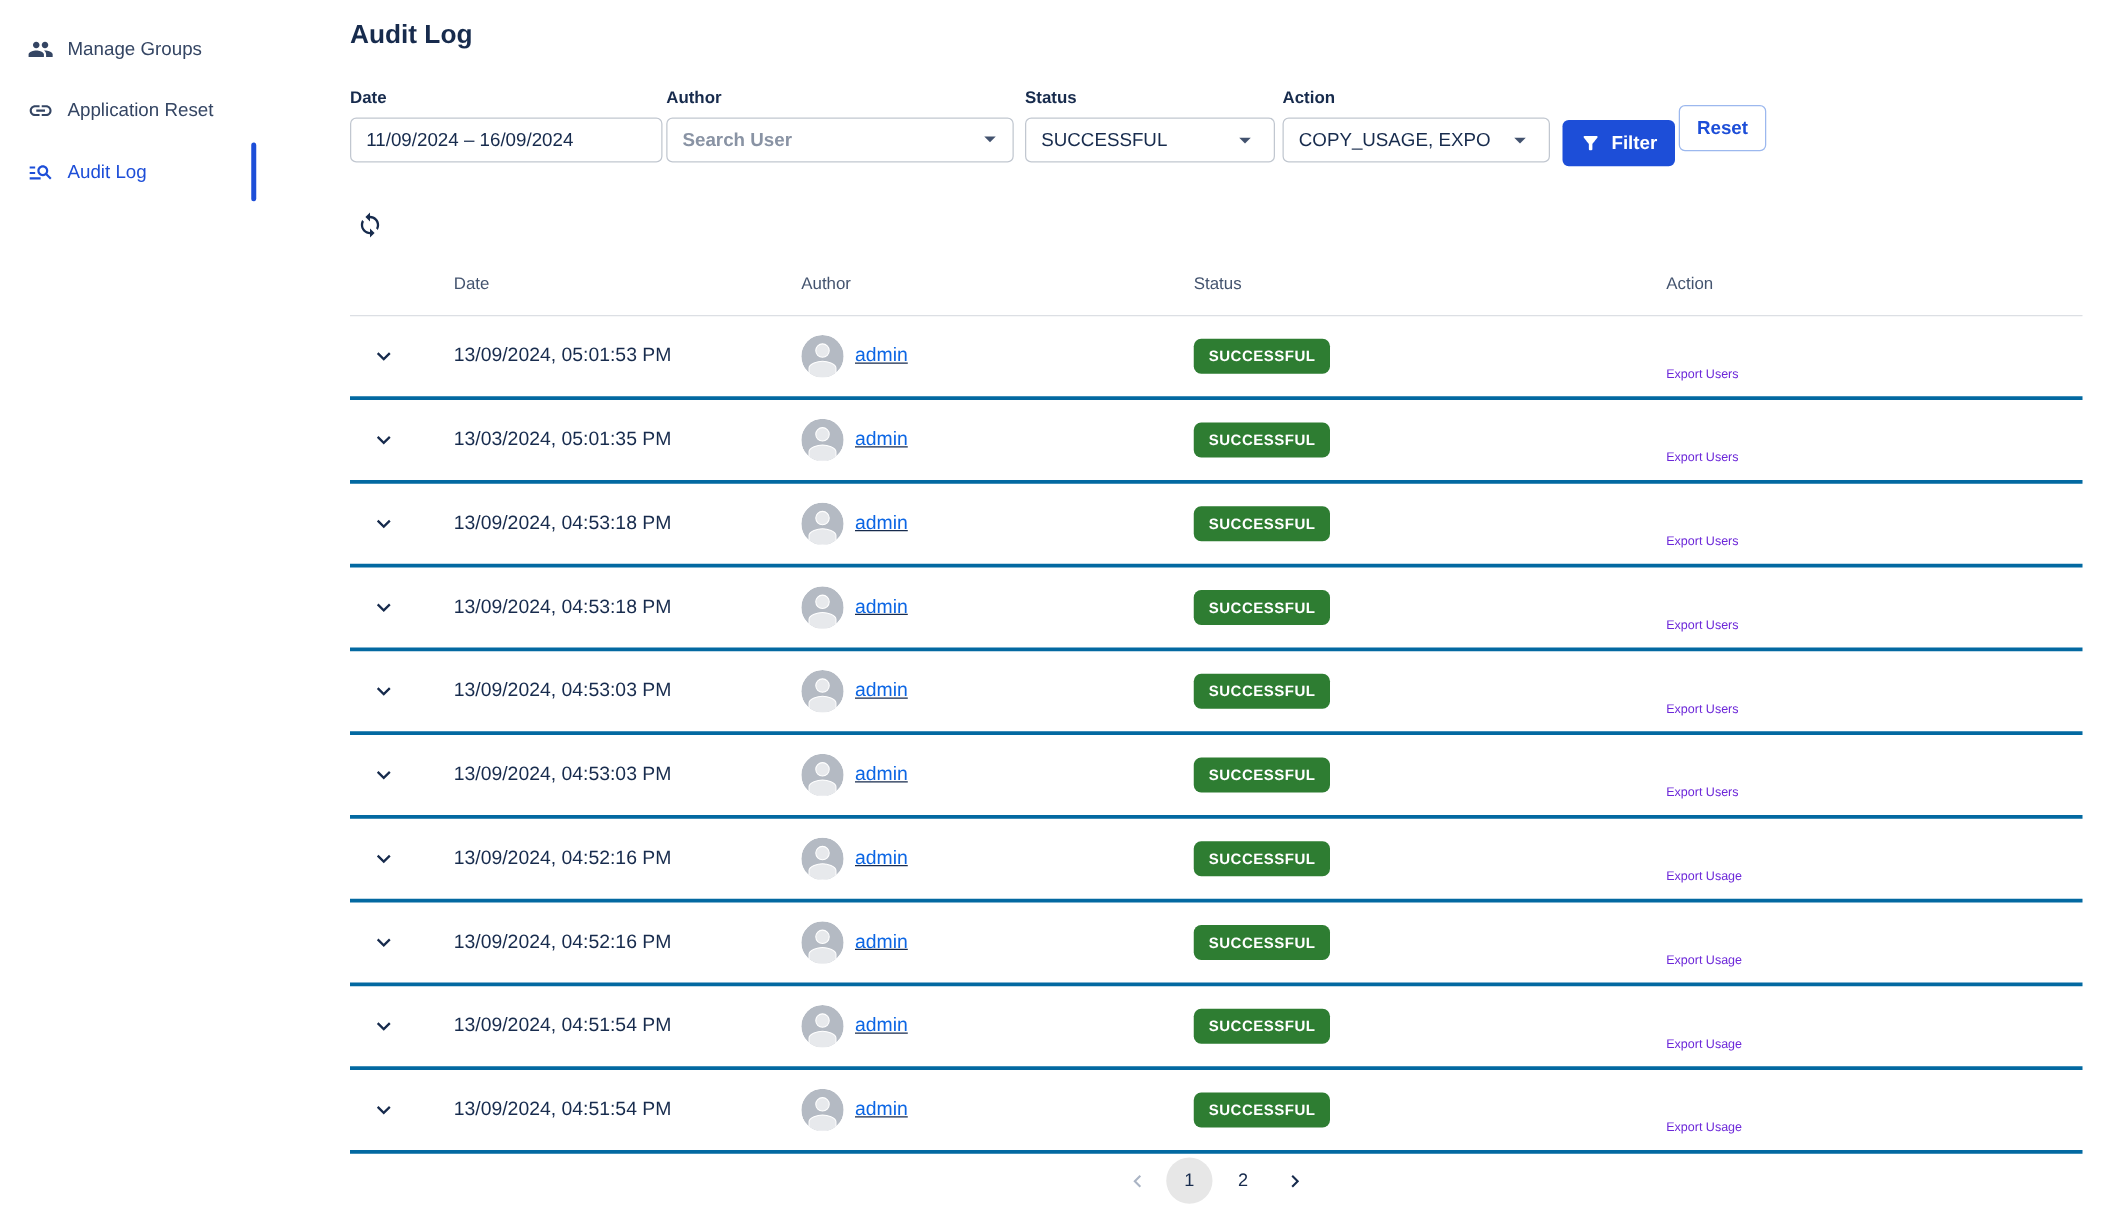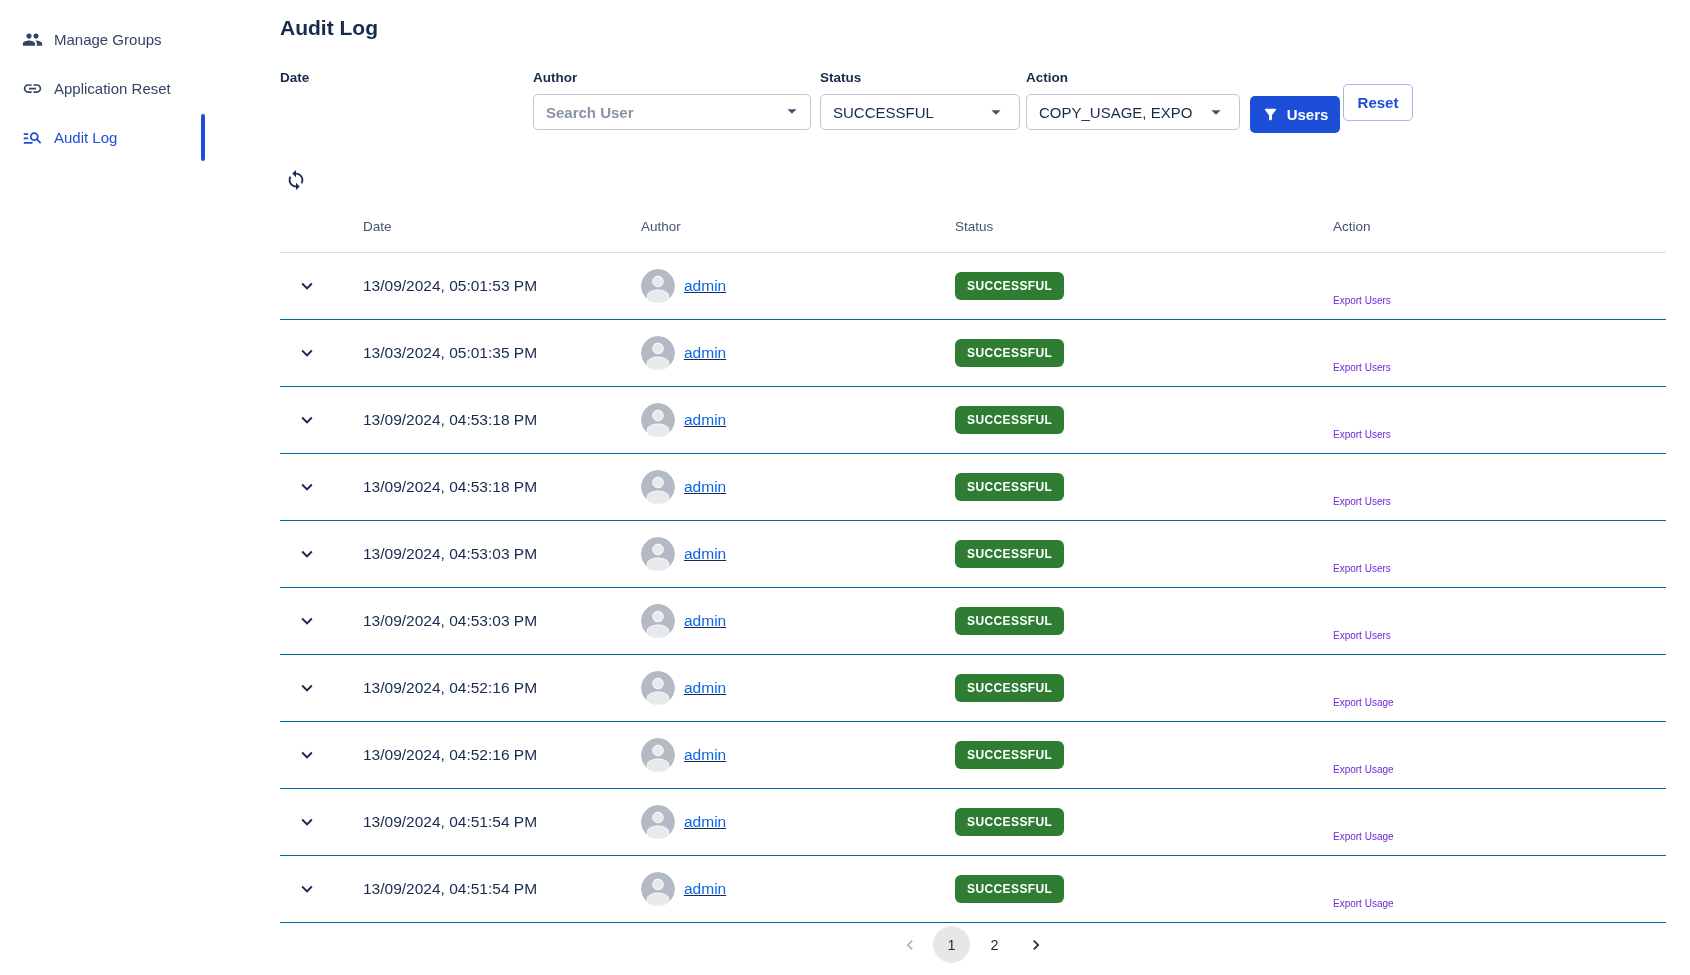--- a/index.html
+++ b/index.html
@@ -58,21 +58,21 @@
 
   
   .btn-refresh { position: absolute; left: 2px; top: 166px; width: 28px; height: 28px; border: none; background: transparent; cursor: pointer; color: #172b4d; padding: 3px; }
   .btn-refresh svg { width: 100%; height: 100%; fill: currentColor; }
 
   
   .audit-table { position: absolute; left: 0; top: 200px; width: 1386px; }
   .tgrid { display: grid; grid-template-columns: 83px 278px 314px 378px 1fr; align-items: center; }
   .thead { height: 53px; border-bottom: 1px solid #dcdfe4; }
   .thead .th { font-size: 13.5px; font-weight: 400; color: #44546f; }
-  .trow { height: 67px; border-bottom: 1px solid #0369a1; }
+  .trow { height: 67px; border-bottom: 3px solid #0369a1; }
   .expand-btn { width: 30px; height: 30px; margin-left: 12px; border: none; background: transparent; cursor: pointer; color: #172b4d; padding: 4px; }
   .expand-btn svg { width: 100%; height: 100%; fill: currentColor; }
   .cell-date { font-size: 15.5px; color: #172b4d; }
   .cell-author { display: flex; align-items: center; gap: 9px; text-decoration: underline; }
   .avatar { width: 34px; height: 34px; border-radius: 50%; overflow: hidden; flex: 0 0 auto; display: inline-flex; }
   .avatar svg { width: 100%; height: 100%; }
   .author-link { font-size: 15.5px; color: #0c66e4; text-decoration: none; cursor: pointer; }
   .status-badge {
     display: inline-block; background: #2e7d32; color: #fff; font-size: 12px; font-weight: 700;
     letter-spacing: .4px; padding: 8px 12px; border-radius: 6px; line-height: 1;
@@ -123,20 +123,21 @@
     </div>
     <div class="active-indicator"></div>
   </aside>
 
   <main class="main">
     <h1 class="page-title">Audit Log</h1>
 
     <div class="filters">
       <div class="field field-date">
         <label class="field-label">Date</label>
+        <input class="text-input" type="text" value="11/09/2024 – 16/09/2024" style="">
       </div>
 
       <div class="field field-author combo">
         <label class="field-label">Author</label>
         <input class="text-input" type="text" placeholder="Search User" style="">
         <span class="dd-arrow">
           <svg viewBox="0 0 24 24">
               <path d="M7 10l5 5 5-5z"></path>
             </svg>
         </span>
@@ -165,21 +166,21 @@
           </span>
         </div>
       </div>
 
       <button class="btn-filter">
         <span class="funnel">
           <svg viewBox="0 0 24 24">
               <path d="M4.25 5.61C6.27 8.2 10 13 10 13v6c0 .55.45 1 1 1h2c.55 0 1-.45 1-1v-6s3.72-4.8 5.74-7.39c.51-.66.04-1.61-.79-1.61H5.04c-.83 0-1.3.95-.79 1.61z"></path>
             </svg>
         </span>
-        <span>Users</span>
+        <span>Filter</span>
       </button>
       <button class="btn-reset">Reset</button>
     </div>
 
     <button class="btn-refresh">
       <span>
         <svg viewBox="0 0 24 24">
             <path d="M12 4V1L8 5l4 4V6c3.31 0 6 2.69 6 6 0 1.01-.25 1.97-.7 2.8l1.46 1.46C19.54 15.03 20 13.57 20 12c0-4.42-3.58-8-8-8zm0 14c-3.31 0-6-2.69-6-6 0-1.01.25-1.97.7-2.8L5.24 7.74C4.46 8.97 4 10.43 4 12c0 4.42 3.58 8 8 8v3l4-4-4-4v3z"></path>
           </svg>
       </span>

